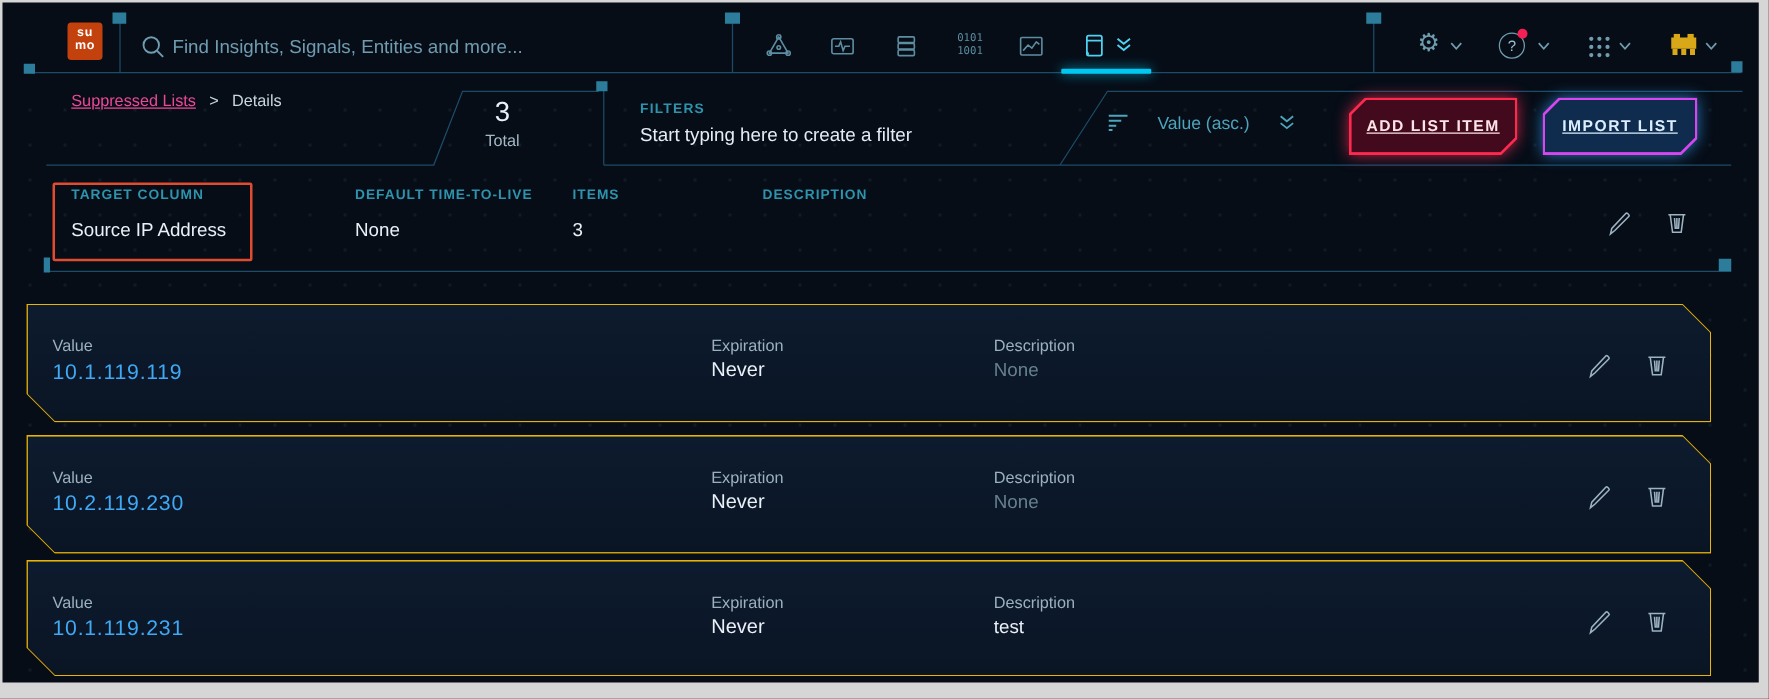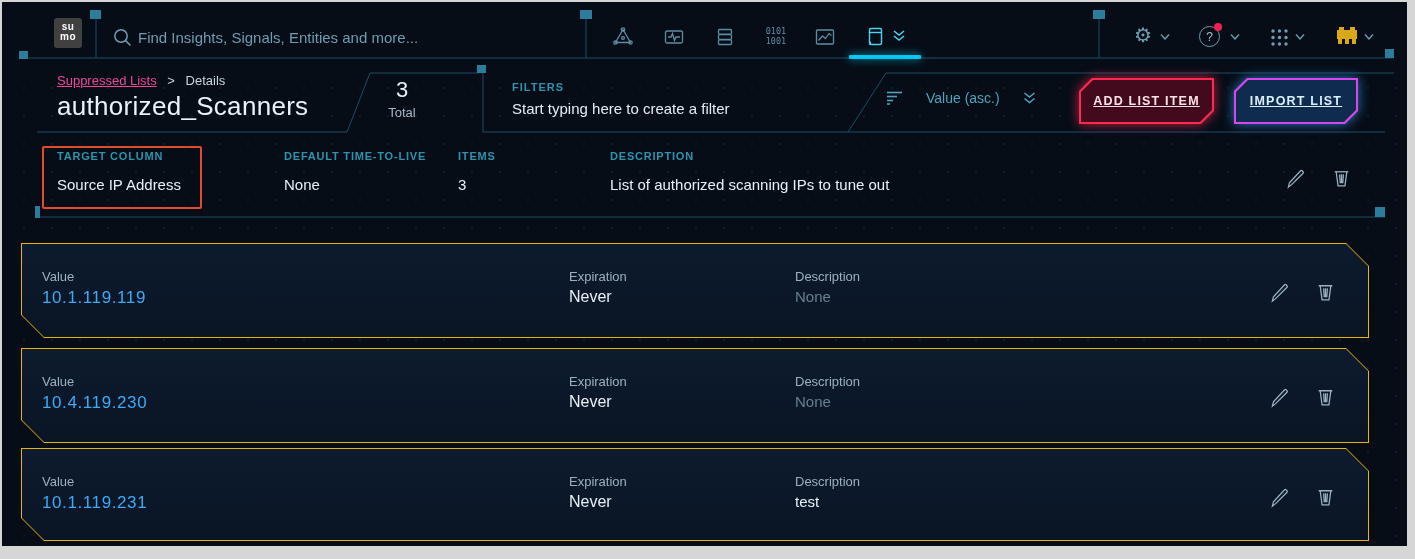--- a/index.html
+++ b/index.html
@@ -6,21 +6,21 @@
   html,body { width:1415px; height:559px; overflow:hidden; }
   body { background:#d6d6d6; font-family:"Liberation Sans", sans-serif; position:relative; }
   .app { position:absolute; left:2px; top:2px; width:1405px; height:544px; background:#060d17; overflow:hidden; }
   .main-bg { position:absolute; left:0; top:60px; right:0; bottom:0;
     background-image: radial-gradient(rgba(120,160,190,0.10) 1px, transparent 1.4px);
     background-size: 28px 28px; background-position: 8px 12px; }
   .abs { position:absolute; }
   svg { display:block; }
 
   
-  .logo { left:52px; top:16px; width:28px; height:30px; background:#404040; border-radius:3px;
+  .logo { left:52px; top:16px; width:28px; height:30px; background:#c2410c; border-radius:3px;
     color:#fff; font-size:10px; font-weight:bold; line-height:1.0; text-align:center; padding-top:4px; letter-spacing:0.5px; }
   .search-icon { left:110px; top:25px; }
   .search-input { left:136px; top:22px; width:400px; height:26px; background:transparent; border:none; outline:none;
     color:#cfe2ec; font-size:15px; font-family:"Liberation Sans",sans-serif; }
   .search-input::placeholder { color:#6f9cb0; opacity:1; }
   .navicon { top:24px; width:22px; height:22px; }
   .nav-underline { left:847px; top:53px; width:72px; height:4px; background:#00c8f2; box-shadow:0 0 9px rgba(0,200,242,0.8); border-radius:1px; }
   .chev { top:31px; }
   .gear-glyph { left:1132px; top:23px; font-size:20px; color:#6f9cae; line-height:1; }
   .help-circle { left:1197px; top:24px; width:21px; height:21px; border:1.4px solid #6f9cae; border-radius:50%;
@@ -202,21 +202,20 @@
   </svg>
   <svg class="abs chev icon-btn" style="left:1361px" width="12" height="8" viewBox="0 0 12 8">
     <polyline points="2,1.5 6,6 10,1.5" stroke="#6f9cae" stroke-width="1.4" fill="none"></polyline>
   </svg>
 
   <div class="abs breadcrumb">
     <span class="bc-link">Suppressed Lists</span>
     <span class="bc-sep">&gt;</span>
     <span>Details</span>
   </div>
-  <div class="abs page-title">authorized_Scanners</div>
 
   <div class="abs total-box">
     <div class="total-num">3</div>
     <div class="total-lbl">Total</div>
   </div>
 
   <div class="abs filters-lbl">FILTERS</div>
   <input class="abs filter-input" placeholder="Start typing here to create a filter" style="">
 
   <div class="abs sort-ctl">
@@ -256,21 +255,20 @@
   <div class="abs meta-col" style="left:282px">
     <div class="meta-lbl">DEFAULT TIME-TO-LIVE</div>
     <div class="meta-val">None</div>
   </div>
   <div class="abs meta-col" style="left:456px">
     <div class="meta-lbl">ITEMS</div>
     <div class="meta-val">3</div>
   </div>
   <div class="abs meta-col" style="left:608px">
     <div class="meta-lbl">DESCRIPTION</div>
-    <div class="meta-val">List of authorized scanning IPs to tune out</div>
   </div>
   <svg class="abs icon-btn" style="left:1282px; top:164px" width="23" height="23" viewBox="0 0 22 22">
     <path d="M4.2 20.2 l1-4.2 L15.9 4.6 a1 1 0 0 1 1.4 0 l0.9 0.9 a1 1 0 0 1 0 1.4 L7.5 17.6 Z" fill="none" stroke="#9db3c2" stroke-width="1.2"></path>
   </svg>
   <svg class="abs icon-btn" style="left:1328px; top:164px" width="23" height="23" viewBox="0 0 22 22">
     <g fill="none" stroke="#9db3c2" stroke-width="1.2">
       <line x1="4.5" y1="5.5" x2="17.5" y2="5.5"></line>
       <path d="M5.9 5.5 L7.7 19 h6.6 L16.1 5.5"></path>
       <path d="M9.2 8 l0.6 8.5 M11 8 v8.5 M12.8 8 l-0.6 8.5"></path>
     </g>
@@ -293,21 +291,21 @@
           <path d="M5.9 5.5 L7.7 19 h6.6 L16.1 5.5"></path>
           <path d="M9.2 8 l0.6 8.5 M11 8 v8.5 M12.8 8 l-0.6 8.5"></path>
         </g>
       </svg>
     </div>
   </div>
 
   <div class="abs card" style="top:346px">
     <div class="card-in">
       <div class="cell-lbl" style="left:20px">Value</div>
-      <div class="cell-val ip-val" style="left:20px">10.4.119.230</div>
+      <div class="cell-val ip-val" style="left:20px">10.2.119.230</div>
       <div class="cell-lbl" style="left:547px">Expiration</div>
       <div class="cell-val" style="left:547px">Never</div>
       <div class="cell-lbl" style="left:773px">Description</div>
       <div class="cell-val muted" style="left:773px; font-size:15px">None</div>
       <svg class="rowicon" style="left:1246px" width="23" height="23" viewBox="0 0 22 22">
         <path d="M4.2 20.2 l1-4.2 L15.9 4.6 a1 1 0 0 1 1.4 0 l0.9 0.9 a1 1 0 0 1 0 1.4 L7.5 17.6 Z" fill="none" stroke="#9db3c2" stroke-width="1.2"></path>
       </svg>
       <svg class="rowicon" style="left:1292px" width="23" height="23" viewBox="0 0 22 22">
         <g fill="none" stroke="#9db3c2" stroke-width="1.2">
           <line x1="4.5" y1="5.5" x2="17.5" y2="5.5"></line>

